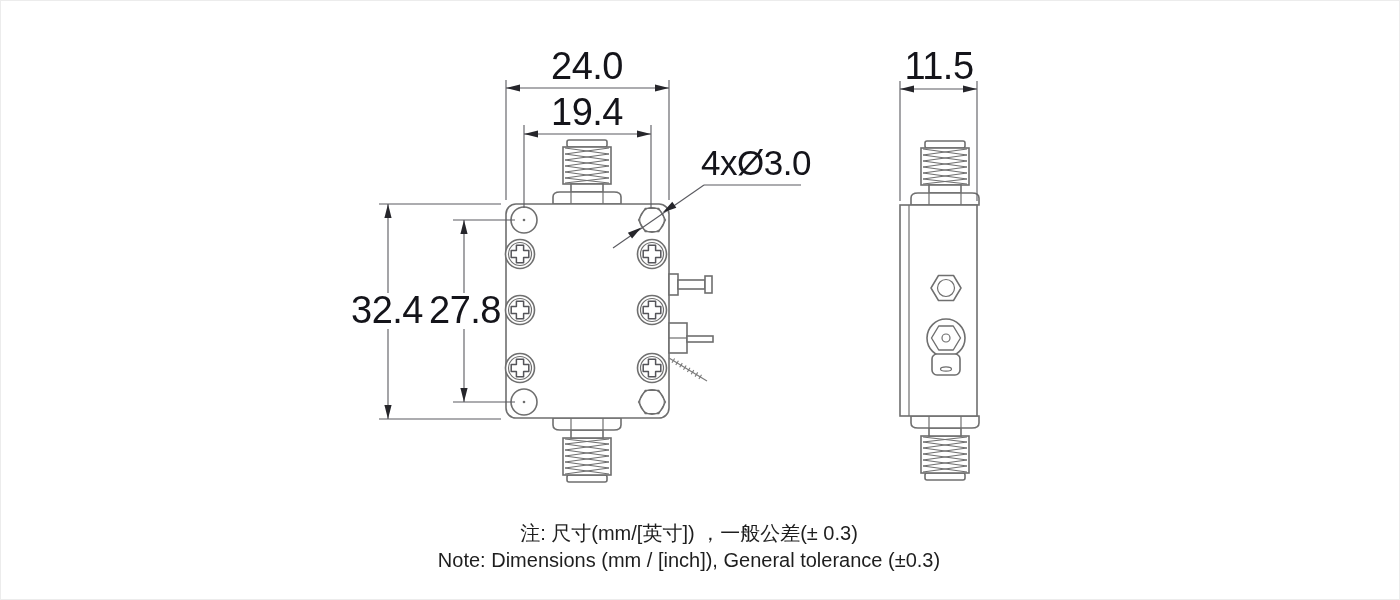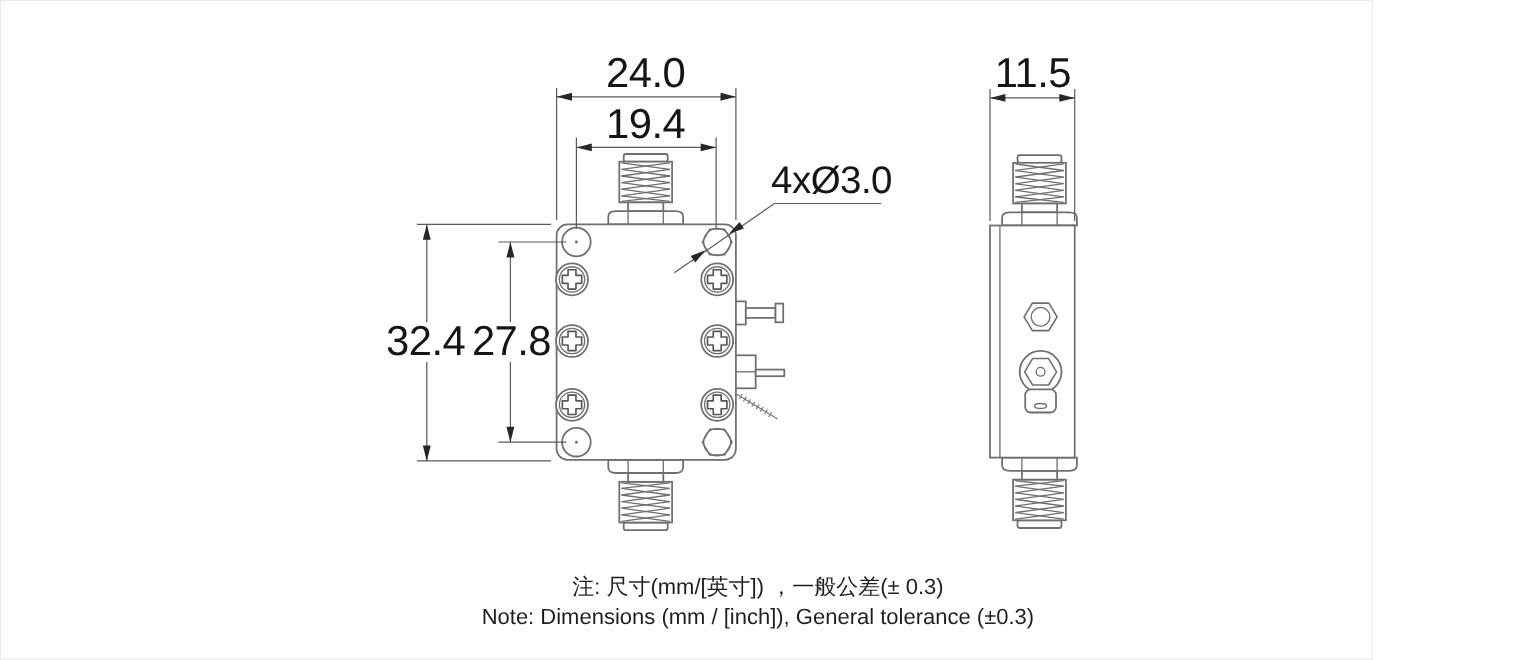--- a/index.html
+++ b/index.html
@@ -1,18 +1,18 @@
 <!DOCTYPE html>
 <html><head>
 <meta charset="utf-8">
 <style>
   html,body{margin:0;padding:0;background:#ffffff;}
   #canvas{
     position:relative;
-    width:1248px;height:600px;
+    width:1400px;height:600px;
     background:#ffffff;
     box-sizing:border-box;
     border:1px solid #ececec;
     font-family:"Liberation Sans", sans-serif;
     overflow:hidden;
     text-align:center;
   }
   svg{position:absolute;left:0;top:0;}
   .partfill{fill:#ffffff;stroke:#6f6f6f;stroke-width:1.6;}
   .thin{fill:none;stroke:#6f6f6f;stroke-width:1.2;}

